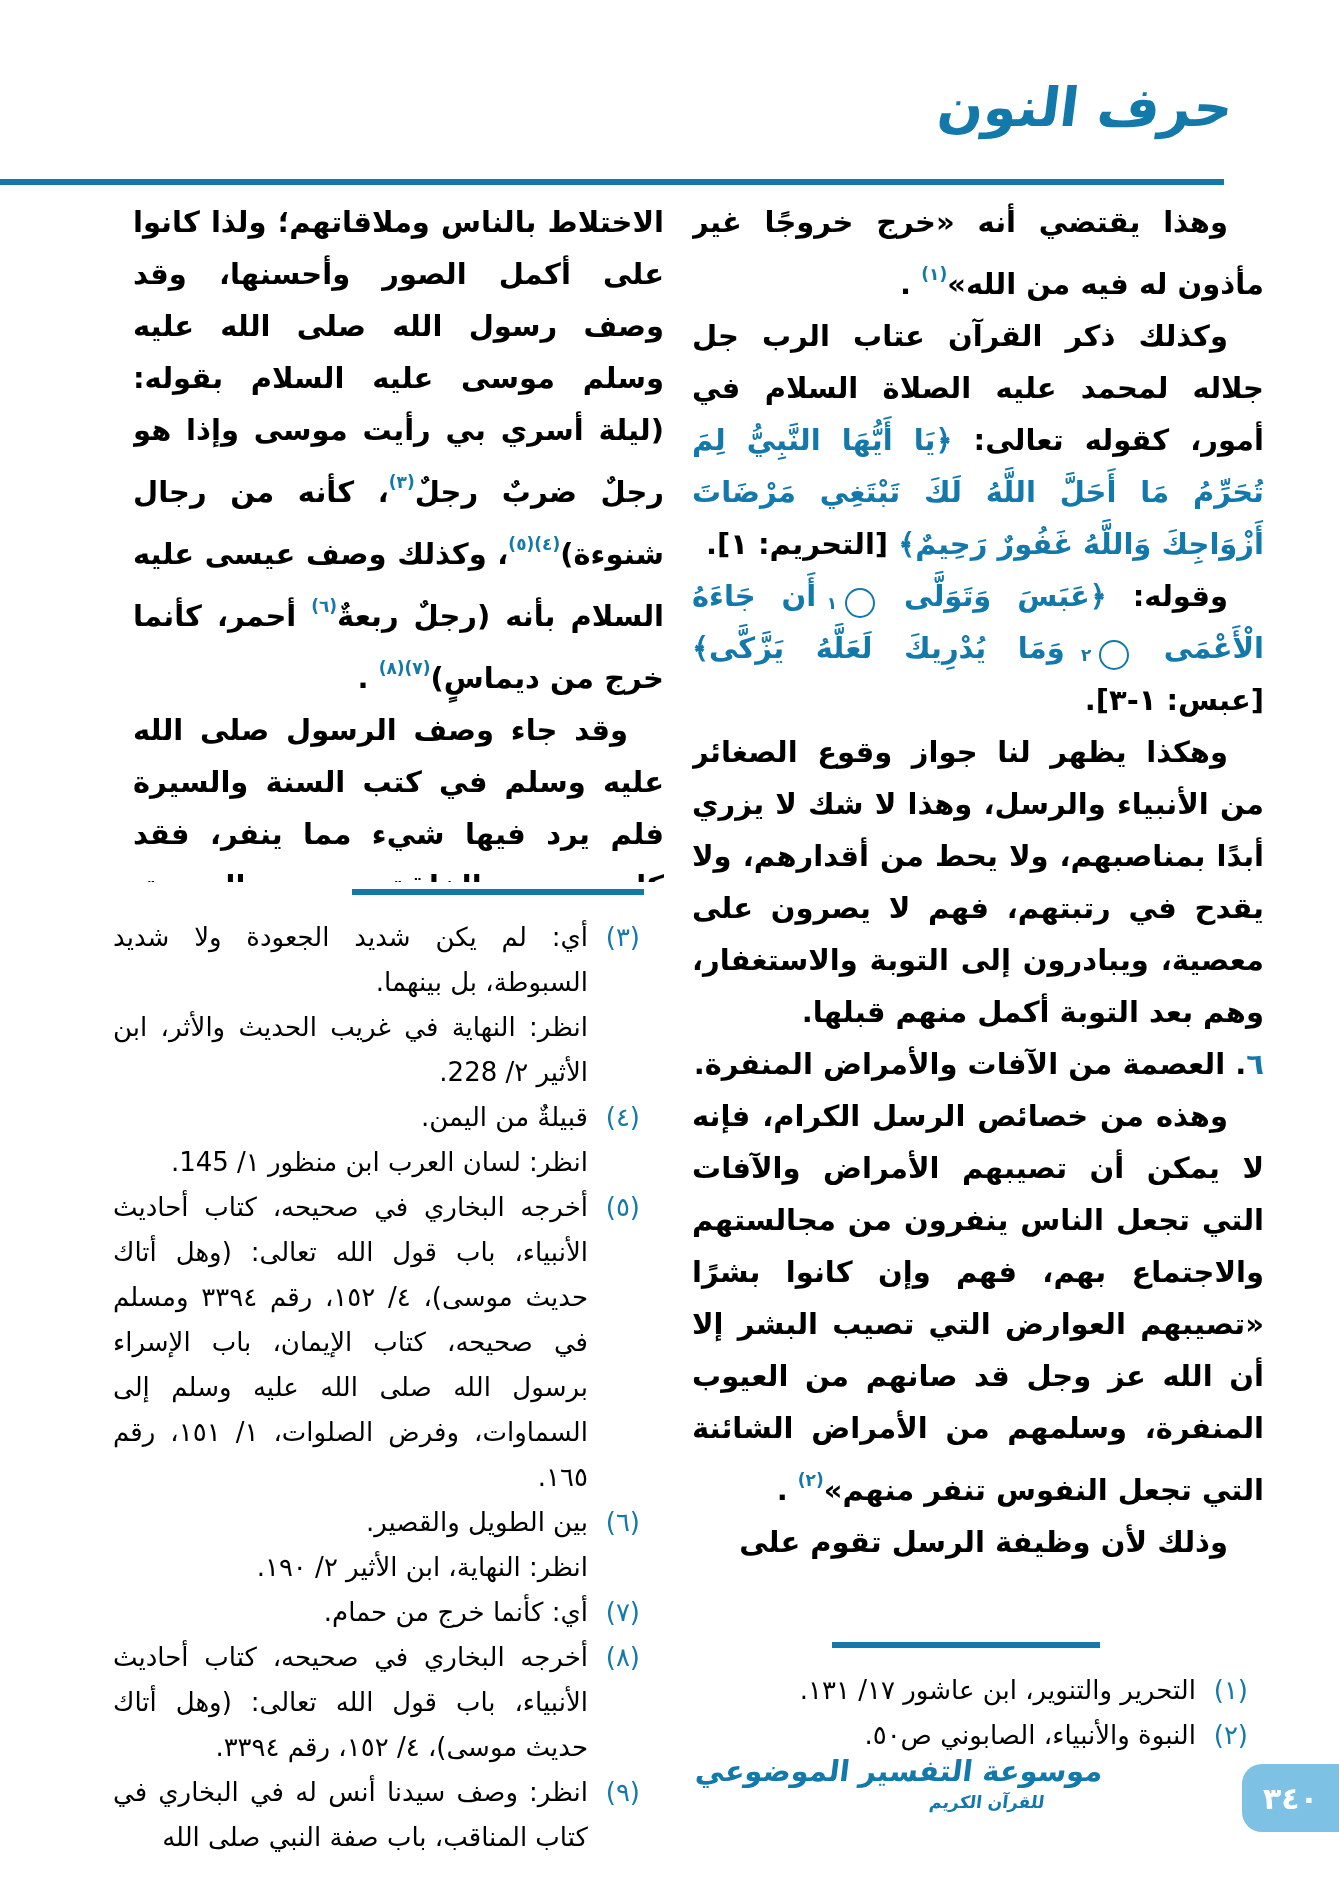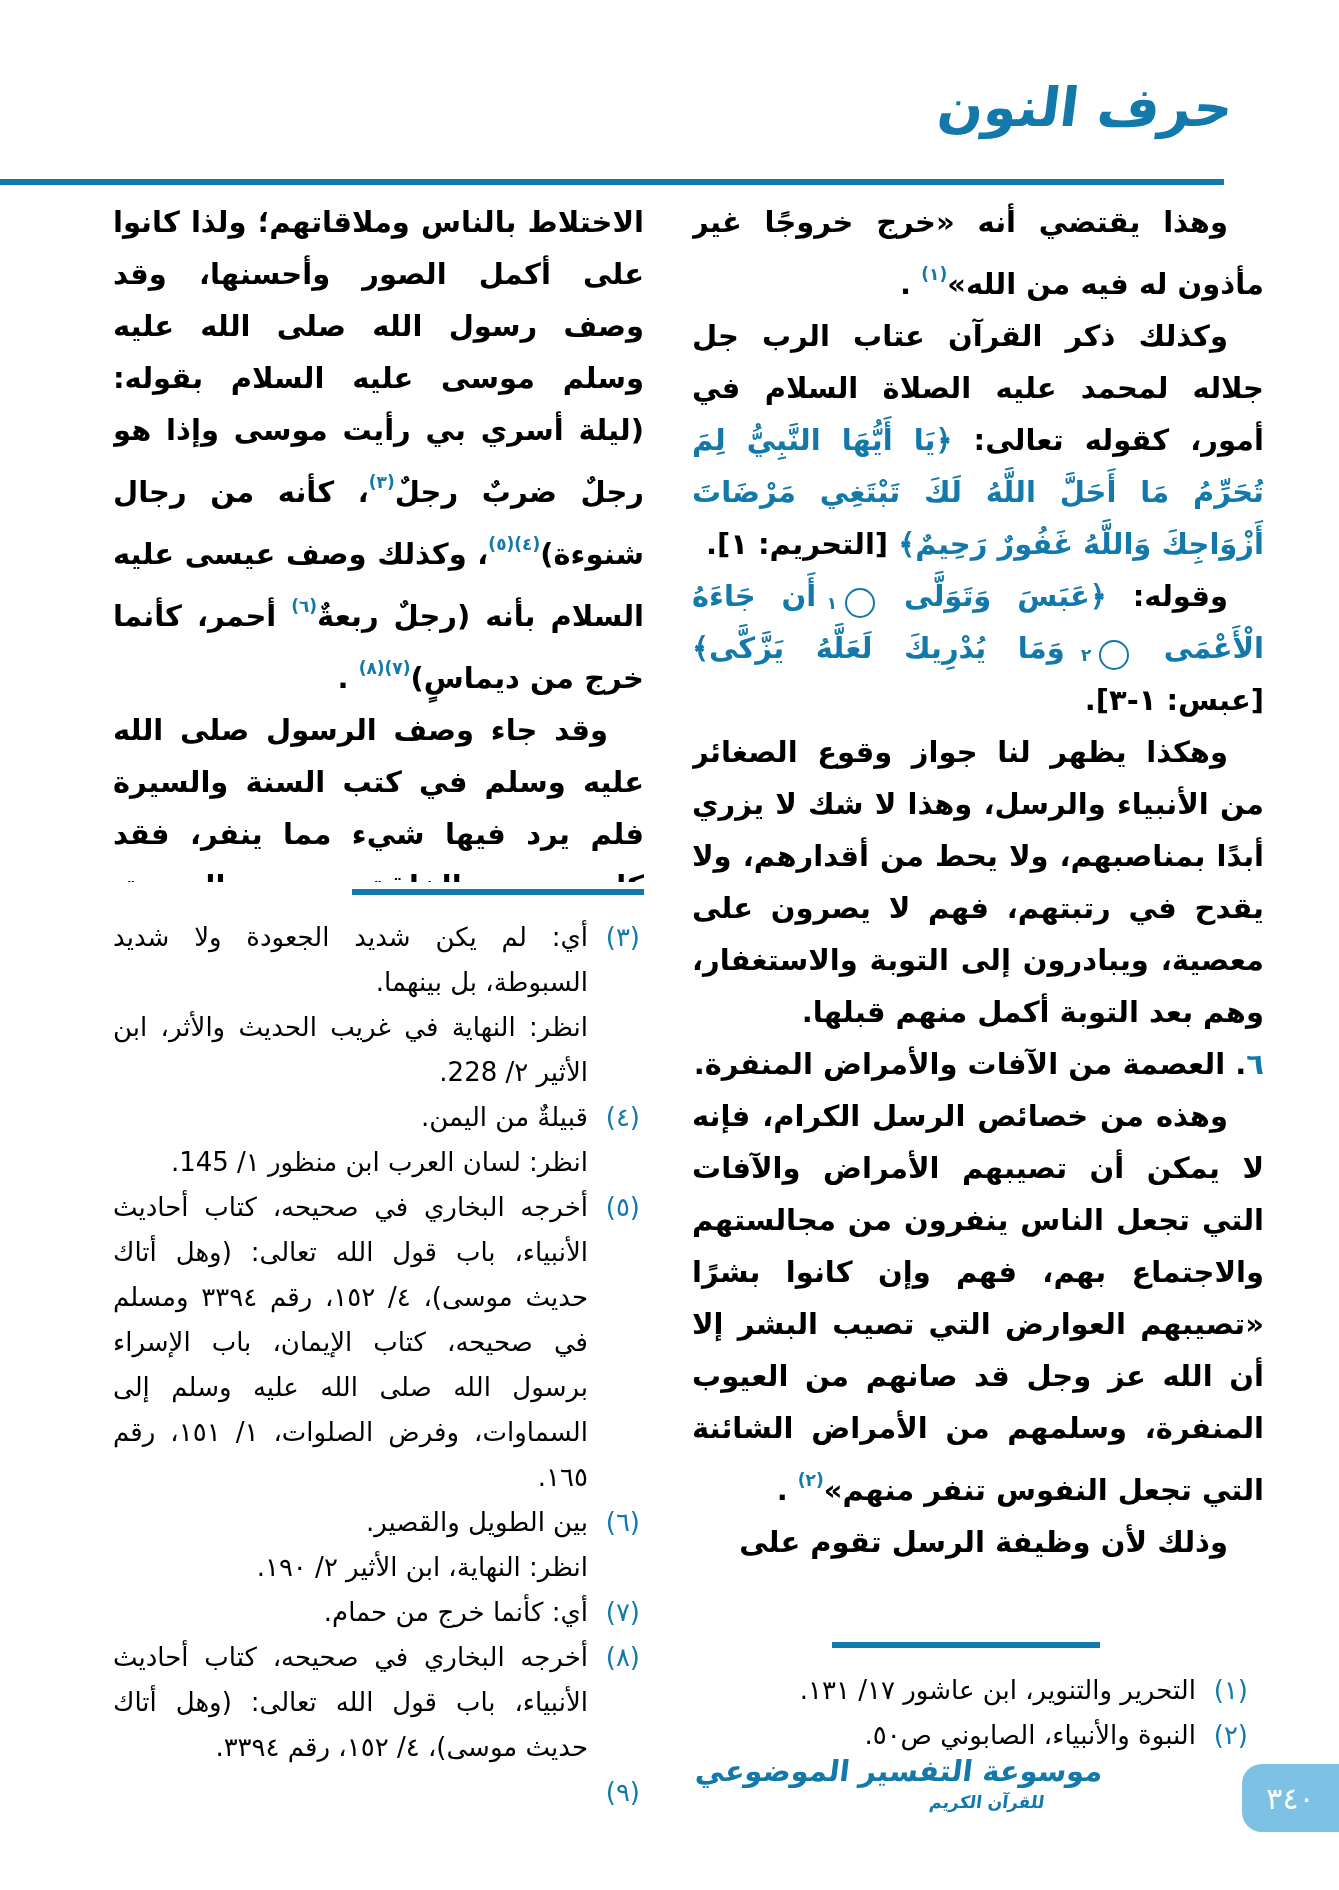--- a/index.html
+++ b/index.html
@@ -16,21 +16,21 @@
     color:var(--accent,#1379ab); font-size:54px; font-weight:bold;
     transform:skewX(-7deg); white-space:nowrap;
   }
   .header-rule {
     position:absolute; top:179px; left:0; width:1224px; height:6px;
     background:var(--accent,#1379ab);
   }
   
   .col-body {
     position:absolute; top:196px; font-size:29px; font-weight:bold;
-    line-height:52px; overflow:hidden;
+    line-height:52px; overflow:hidden;margin-left:20px;
   }
   #right-body { right:75px; width:572px; height:1440px; }
   #left-body  { left:113px; width:531px; height:686px; }
   .para { text-align:justify; }
   .para.indent { text-indent:36px; }
   .heading { text-align:right; }
   .seg-hnum { color:var(--accent,#1379ab); }
   .seg-quran { color:var(--accent,#1379ab); }
   .seg-ref {
     color:var(--accent,#1379ab); font-size:17px; font-weight:bold;
@@ -57,21 +57,21 @@
   .footer-logo {
     position:absolute; top:1754px; right:236px; width:232px;
     text-align:center; color:var(--accent,#1379ab);
   }
   .logo-main { font-size:29px; font-weight:bold; transform:skewX(-7deg); white-space:nowrap; }
   .logo-sub  { font-size:17px; font-weight:bold; margin-top:4px; transform:skewX(-7deg); }
   .page-badge {
     position:absolute; top:1764px; right:0; width:97px; height:68px;
     background:var(--badge,#7dc2e4); border-radius:20px 0 0 20px;
     display:flex; align-items:center; justify-content:center;
-    color:#fff; font-size:30px; font-weight:normal;
+    color:#fff; font-size:30px; font-weight:bold;
   }
 </style>
 </head>
 <body>
 
 <div class="page" style="--accent: #1379ab; --badge: #7dc2e4;">
 
   <div class="chapter-title">حرف النون</div>
 
   <div class="header-rule"></div>
@@ -130,20 +130,21 @@
         <div class="fn-item">
           <span class="fn-marker">(٧)</span>
           <div class="fn-text">أي: كأنما خرج من حمام.</div>
         </div>
         <div class="fn-item">
           <span class="fn-marker">(٨)</span>
           <div class="fn-text">أخرجه البخاري في صحيحه، كتاب أحاديث الأنبياء، باب قول الله تعالى: (وهل أتاك حديث موسى)، ٤/ ١٥٢، رقم ٣٣٩٤.</div>
         </div>
         <div class="fn-item">
           <span class="fn-marker">(٩)</span>
+          <div class="fn-text">انظر: وصف سيدنا أنس له في البخاري في كتاب المناقب، باب صفة النبي صلى الله</div>
         </div>
       </div>
   </section>
 
   <div class="footer-logo">
     <div class="logo-main">موسوعة التفسير الموضوعي</div>
     <div class="logo-sub">للقرآن الكريم</div>
   </div>
 
   <div class="page-badge">

